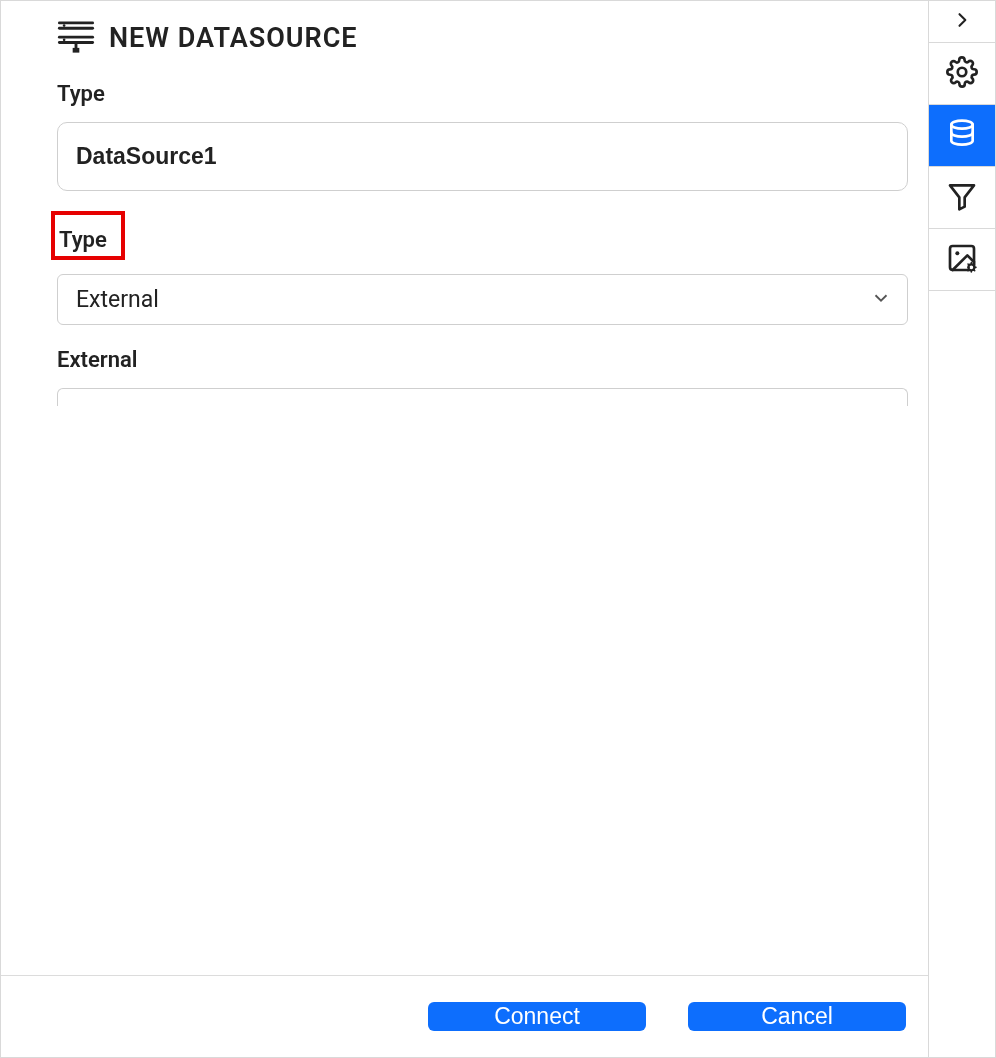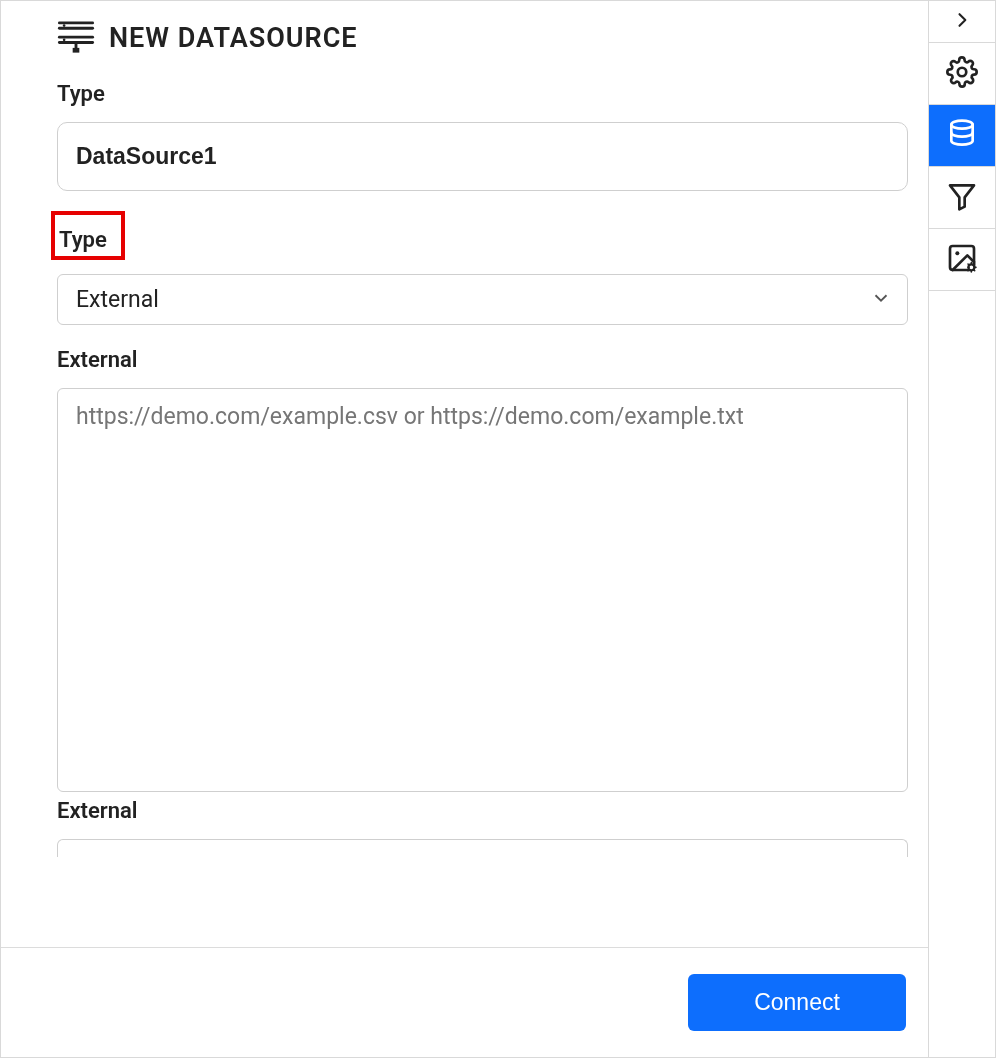--- a/index.html
+++ b/index.html
@@ -160,21 +160,21 @@
     }
     .footer {
       border-top: 1px solid #dcdcdc;
       padding: 26px 22px 26px 22px;
       display: flex;
       justify-content: flex-end;
       gap: 42px;
     }
     .btn {
       min-width: 218px;
-      padding: 15px 10px;
+      padding: 1px 10px;
       border: none;
       border-radius: 6px;
       font-size: 23px;
       font-weight: 400;
       cursor: pointer;
       color: #fff;
       background: #0d6efd;
     }
     .sidebar {
       width: 67px;
@@ -239,35 +239,32 @@
         <div class="select-wrapper">
           <div class="select-input">External</div>
           <span class="select-chevron">
             <svg width="22" height="22" viewBox="0 0 24 24" fill="none" stroke="#555" stroke-width="2">
               <polyline points="6 9 12 15 18 9"></polyline>
             </svg>
           </span>
         </div>
       </div>
 
-      <div class="field-group" style="margin-bottom:0;">
-        <label class="field-label">External</label>
-        <textarea class="textarea-input" placeholder="https://demo.com/example.csv or https://demo.com/example.txt" style=""></textarea>
-      </div>
 
 
       <div class="field-group" style="margin-bottom:0;">
         <label class="field-label">External</label>
         <div class="separator-input-partial"></div>
       </div>
 
     </div>
 
     <div class="footer">
       <button class="btn">Connect</button>
+      <button class="btn">Cancel</button>
     </div>
   </div>
 
   <div class="sidebar">
     <div class="sidebar-item collapse-item">
       <span>
         <svg viewBox="0 0 24 24" fill="none" stroke="#222" stroke-width="2.5" stroke-linecap="round" stroke-linejoin="round">
           <polyline points="9 5 16 12 9 19"></polyline>
         </svg>
       </span>

